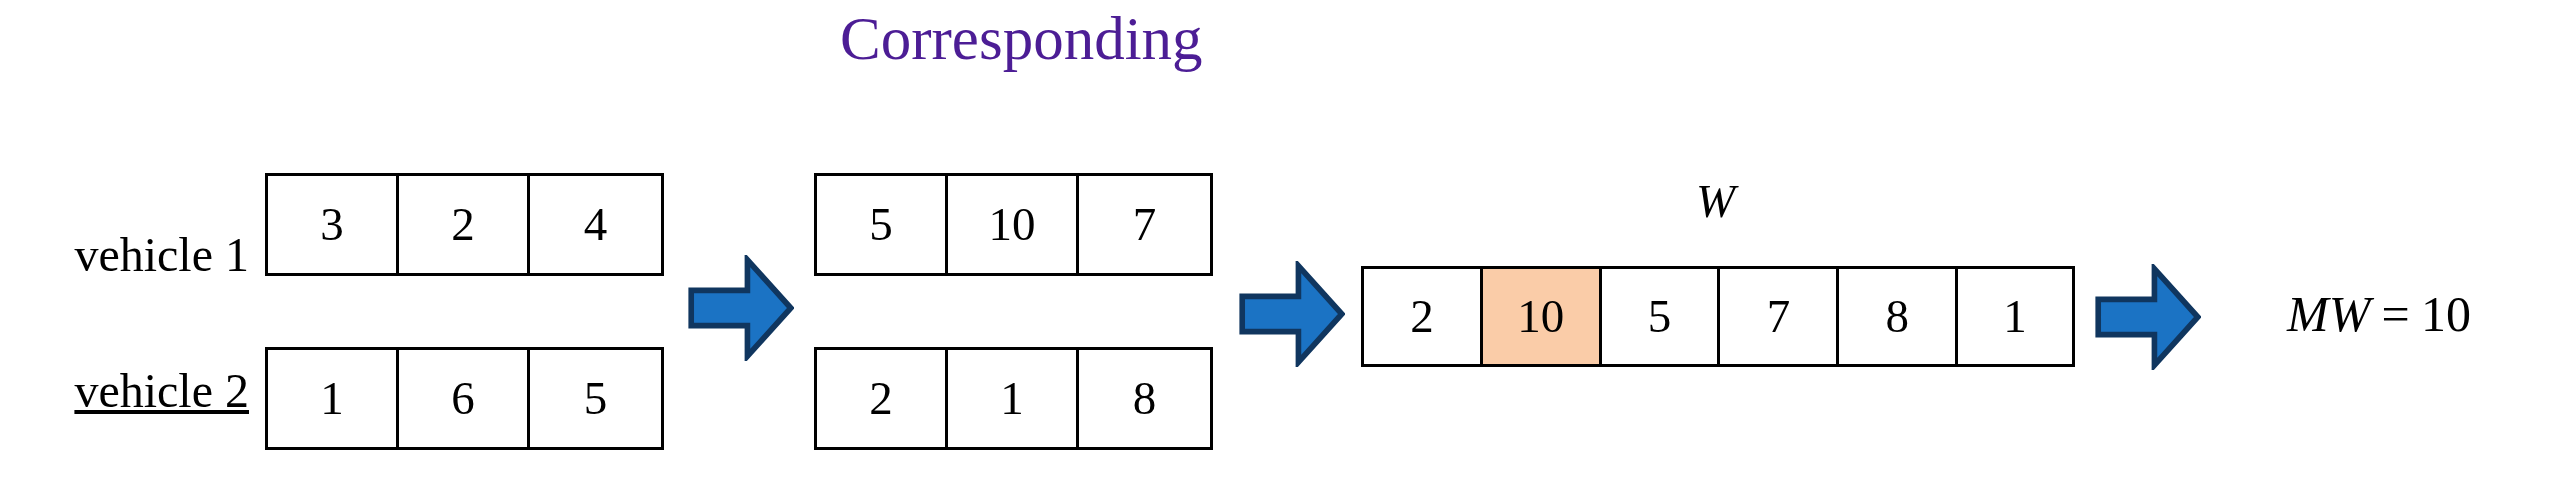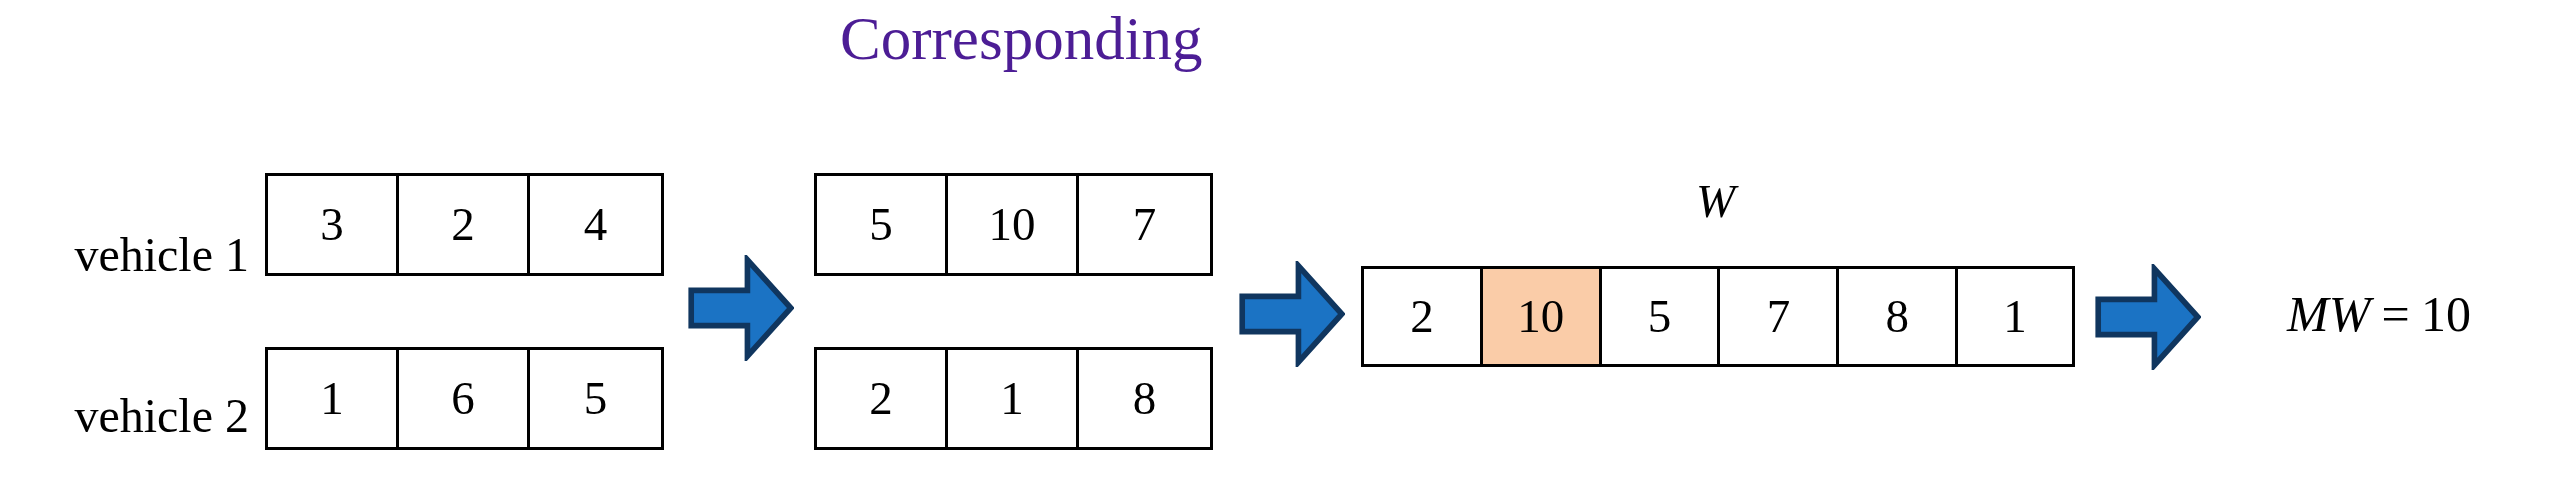--- a/index.html
+++ b/index.html
@@ -87,21 +87,21 @@
 
 
   <div class="row-label" style="left:16px; top:187px; width:233px;margin-top:44px;">vehicle 1</div>
 
   <div class="arr" style="left:265px; top:173px; width:399px; height:103px;">
     <div class="cell" style="width:133px;">3</div>
     <div class="cell" style="width:133px;">2</div>
     <div class="cell" style="width:133px;">4</div>
   </div>
 
-  <div class="row-label" style="left:16px; top:392px; width:233px;">vehicle 2</div>
+  <div class="row-label" style="left:16px; top:367px; width:233px;text-decoration:underline;">vehicle 2</div>
 
   <div class="arr" style="left:265px; top:347px; width:399px; height:103px;">
     <div class="cell" style="width:133px;">1</div>
     <div class="cell" style="width:133px;">6</div>
     <div class="cell" style="width:133px;">5</div>
   </div>
 
   <svg class="arrow" style="left:688px; top:255px;" width="106" height="106" viewBox="0 0 132 132">
     <polygon points="4,44 74,44 74,6 128,66 74,126 74,88 4,88" fill="#1B73C4" stroke="#10365F" stroke-width="7" stroke-linejoin="miter"></polygon>
   </svg>

